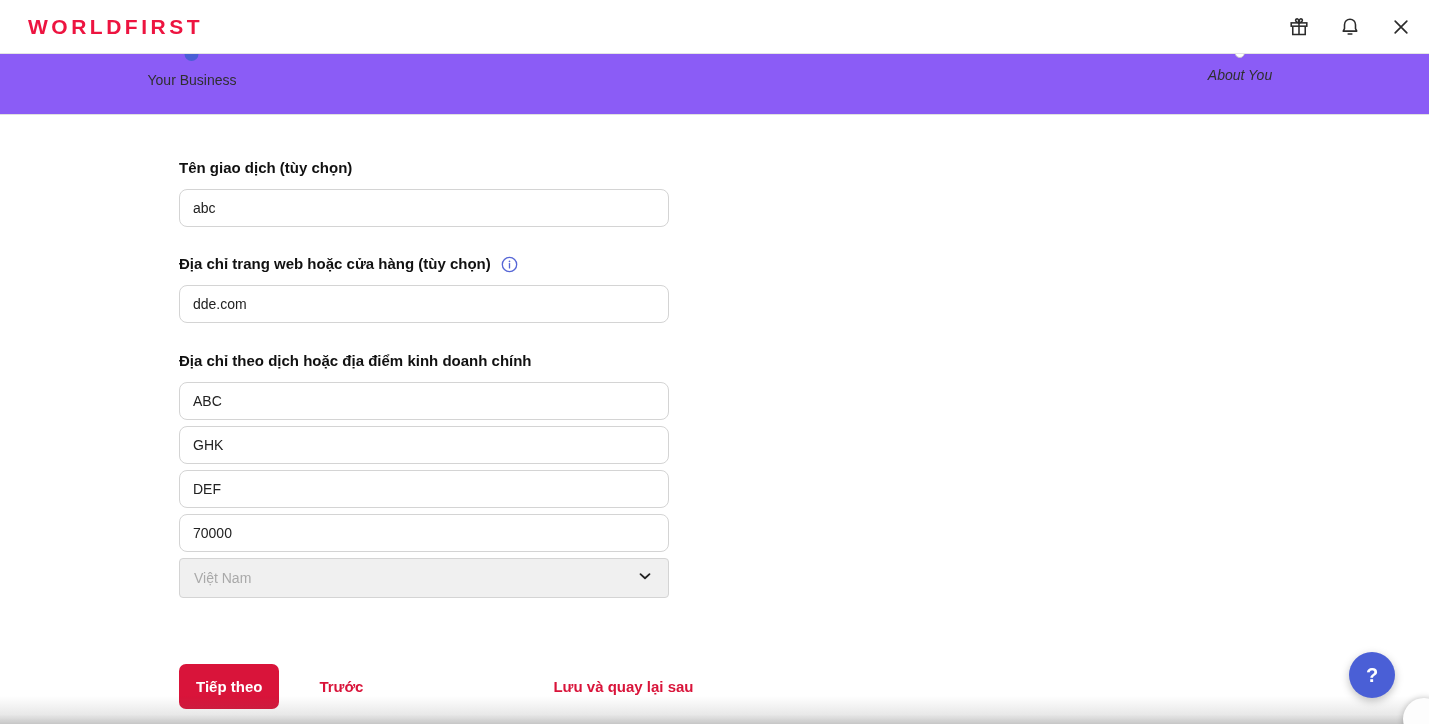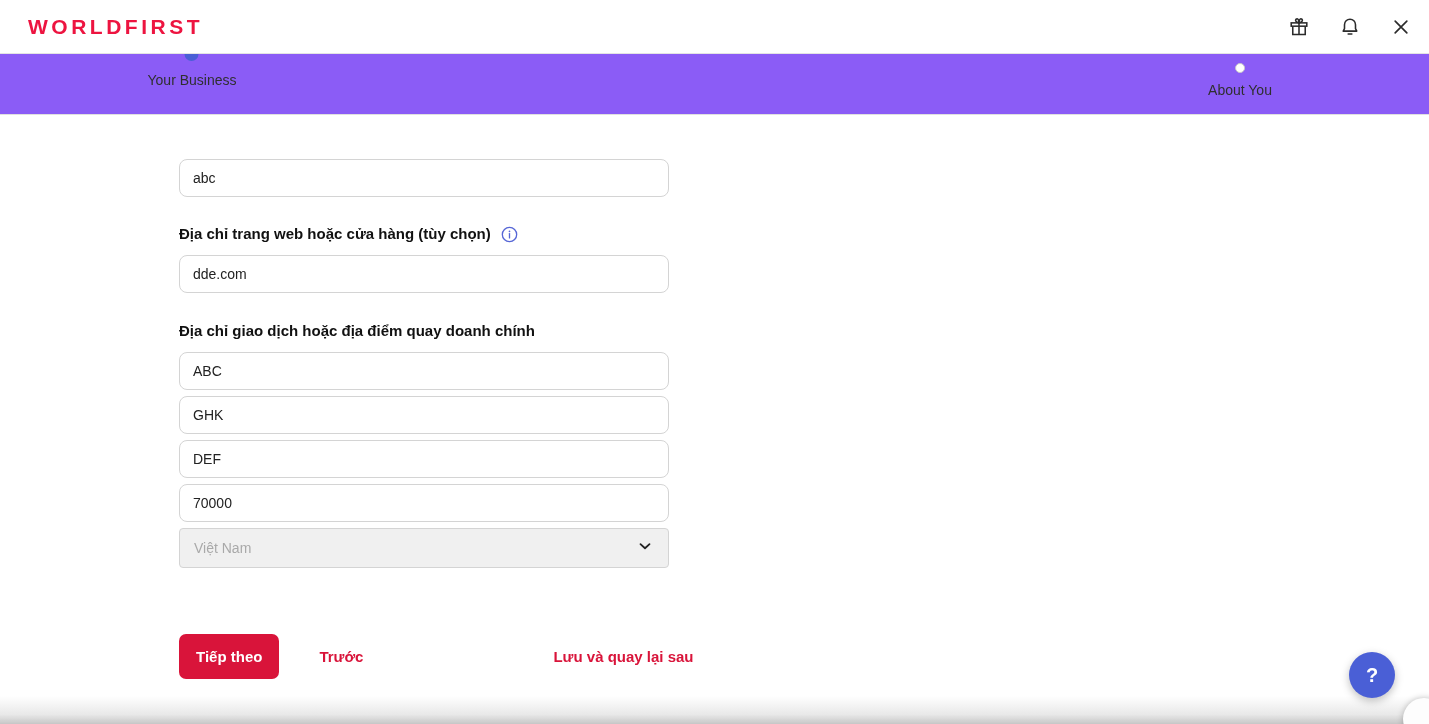--- a/index.html
+++ b/index.html
@@ -15,21 +15,21 @@
   .header-icons { display:flex; align-items:center; gap:27px; }
   .icon-btn { width:24px; height:24px; display:flex; align-items:center;
               justify-content:center; cursor:pointer; background:none; border:none; }
   .icon-btn svg { display:block; }
 
   
   .stepper { position:relative; height:61px; border-bottom:1px solid #e0e0e0;
              overflow:hidden; background:#8b5cf6; }
   .step { position:absolute; transform:translateX(-50%); text-align:center; }
   .step-your-business { left:192px; top:0; }
-  .step-about-you { left:1240px; top:16px; }
+  .step-about-you { left:1240px; top:1px;font-style:italic; }
   .dot-active { position:absolute; left:50%; transform:translateX(-50%); top:-7px;
                 width:14px; height:14px; border-radius:50%; background:#4a5fd6; }
   .dot-upcoming { position:absolute; left:50%; transform:translateX(-50%); top:-7px;
                   width:10px; height:10px; border-radius:50%; background:#fff;
                   border:1.5px solid #c9c9c9; }
   .step-label { font-size:14px; color:#2f2f2f; white-space:nowrap; }
   .step-your-business .step-label { margin-top:18px; }
   .step-about-you .step-label { margin-top:12px; }
 
   
@@ -108,40 +108,43 @@
     <div class="step-label">Your Business</div>
   </div>
   <div class="step step-about-you">
     <span class="dot-upcoming"></span>
     <div class="step-label">About You</div>
   </div>
 </div>
 
 <div class="content">
 
+  <div class="field-label">
+    <span>Tên giao dịch (tùy chọn)</span>
+  </div>
   <input class="text-input" type="text" value="abc" style="">
 
   <div class="gap-28"></div>
 
   <div class="field-label">
     <span>Địa chỉ trang web hoặc cửa hàng (tùy chọn)</span>
     <span class="info-icon">
       <svg width="17" height="17" viewBox="0 0 18 18" fill="none">
         <circle cx="9" cy="9" r="7.6" stroke="#5666d6" stroke-width="1.4"></circle>
         <circle cx="9" cy="5.6" r="0.9" fill="#5666d6"></circle>
         <path d="M9 8 V12.6" stroke="#5666d6" stroke-width="1.4" stroke-linecap="round"></path>
       </svg>
     </span>
   </div>
   <input class="text-input" type="text" value="dde.com" style="">
 
   <div class="gap-29"></div>
 
   <div class="field-label">
-    <span>Địa chỉ giao dịch hoặc địa điểm quay doanh chính</span>
+    <span>Địa chỉ theo dịch hoặc địa điểm kinh doanh chính</span>
   </div>
   <input class="text-input addr-input" type="text" value="ABC" style="">
   <input class="text-input addr-input" type="text" value="GHK" style="">
   <input class="text-input addr-input" type="text" value="DEF" style="">
   <input class="text-input addr-input" type="text" value="70000" style="">
 
   <div class="select-box" aria-disabled="true">
     <span class="select-value">Việt Nam</span>
     <span>
       <svg width="18" height="18" viewBox="0 0 24 24" fill="none" stroke="#222" stroke-width="2.4" stroke-linecap="round" stroke-linejoin="round">

